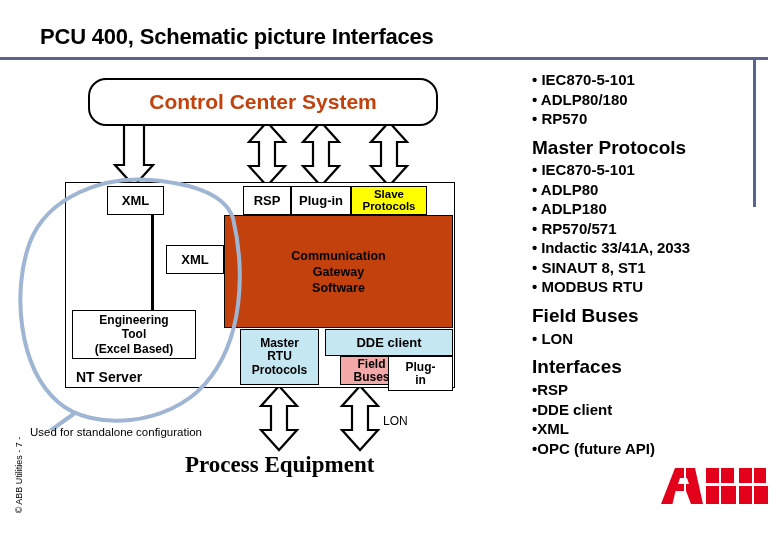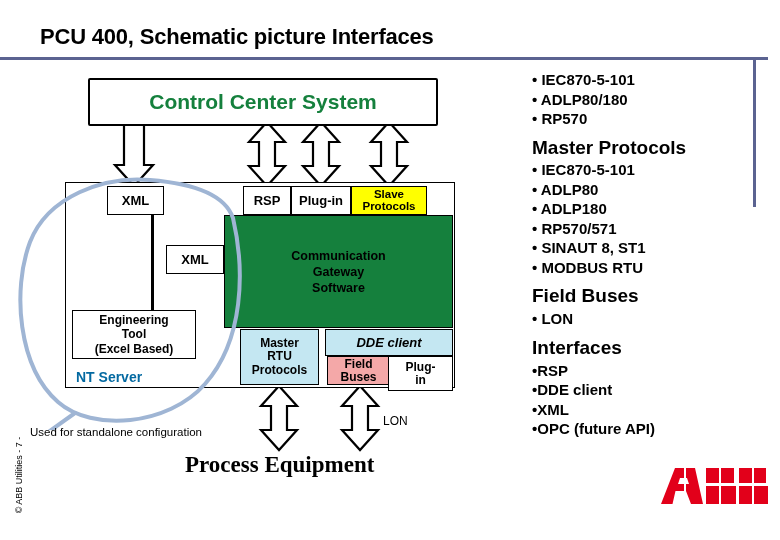--- a/index.html
+++ b/index.html
@@ -40,23 +40,23 @@
   }
   .proto-item.nosp{letter-spacing:-.1px;}
   .gap{height:9px;}
 
   
   #abb-logo{left:658px;top:465px;width:110px;height:42px;}
 
   
   #control-center-system{
     left:88px;top:78px;width:346px;height:44px;
-    border:2px solid #000;border-radius:2px;background:#fff;
+    border:2px solid #000;border-radius:18px;background:#fff;
     display:flex;align-items:center;justify-content:center;
-    font-size:21px;font-weight:bold;color:#15803d;
+    font-size:21px;font-weight:bold;color:#c2410c;
   }
 
   
   #arrow-layer{left:0;top:0;width:780px;height:540px;pointer-events:none;}
 
   
   #gateway-outer-box{
     left:65px;top:182px;width:388px;height:204px;
     border:1.5px solid #000;background:#fff;
   }
@@ -74,44 +74,43 @@
     left:351px;top:186px;width:76px;height:29px;font-size:11.5px;
     background:#ffff00;line-height:1.02;justify-content:center;
   }
   #cell-xml-mid{left:166px;top:245px;width:58px;height:29px;font-size:13px;}
   #connector-vline{left:151px;top:215px;width:3px;height:97px;background:#000;}
   #cell-engineering-tool{
     left:72px;top:310px;width:124px;height:49px;font-size:12px;line-height:1.17;
     flex-direction:column;
   }
   #label-nt-server{
-    left:76px;top:369px;font-size:14px;font-weight:bold;color:#0369a1;white-space:nowrap;
+    left:76px;top:369px;font-size:14px;font-weight:bold;color:#000000;white-space:nowrap;
   }
 
   
   #cell-gateway-software{
     left:224px;top:215px;width:229px;height:113px;border:1.5px solid #000;
-    background:#15803d;box-sizing:border-box;
+    background:#c2410c;box-sizing:border-box;
     display:flex;align-items:center;justify-content:center;
     flex-direction:column;
     font-size:12.5px;font-weight:bold;color:#000;line-height:1.28;
   }
 
   
   #cell-master-rtu{
     left:240px;top:329px;width:79px;height:56px;font-size:12px;
     background:#c4e7f2;flex-direction:column;line-height:1.12;
   }
   #cell-dde-client{
     left:325px;top:329px;width:128px;height:27px;font-size:13px;
     background:#c4e7f2;
-    font-style:italic;
   }
   #cell-field-buses{
-    left:327px;top:356px;width:63px;height:29px;font-size:12px;
+    left:340px;top:356px;width:63px;height:29px;font-size:12px;
     background:#f4a8a8;flex-direction:column;line-height:1.07;
   }
   #cell-plugin-bottom{
     left:388px;top:356px;width:65px;height:35px;font-size:12px;
     flex-direction:column;line-height:1.07;
   }
 
   
   #standalone-ellipse{left:0;top:170px;width:300px;height:260px;}
   #label-standalone{
@@ -211,20 +210,21 @@
   <div class="proto-item">• IEC870-5-101</div>
   <div class="proto-item">• ADLP80/180</div>
   <div class="proto-item">• RP570</div>
 
   <div class="gap"></div>
   <div class="proto-head">Master Protocols</div>
   <div class="proto-item">• IEC870-5-101</div>
   <div class="proto-item">• ADLP80</div>
   <div class="proto-item">• ADLP180</div>
   <div class="proto-item">• RP570/571</div>
+  <div class="proto-item nosp">• Indactic 33/41A, 2033</div>
   <div class="proto-item">• SINAUT 8, ST1</div>
   <div class="proto-item">• MODBUS RTU</div>
 
   <div class="gap"></div>
   <div class="proto-head">Field Buses</div>
   <div class="proto-item">• LON</div>
 
   <div class="gap"></div>
   <div class="proto-head">Interfaces</div>
   <div class="proto-item">•RSP</div>

